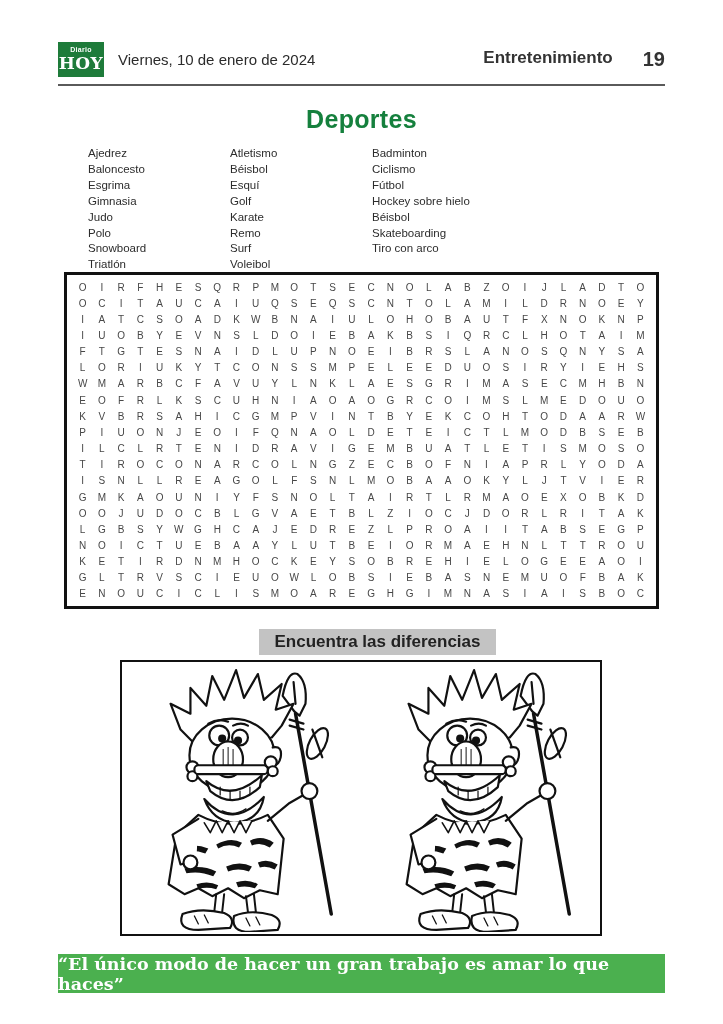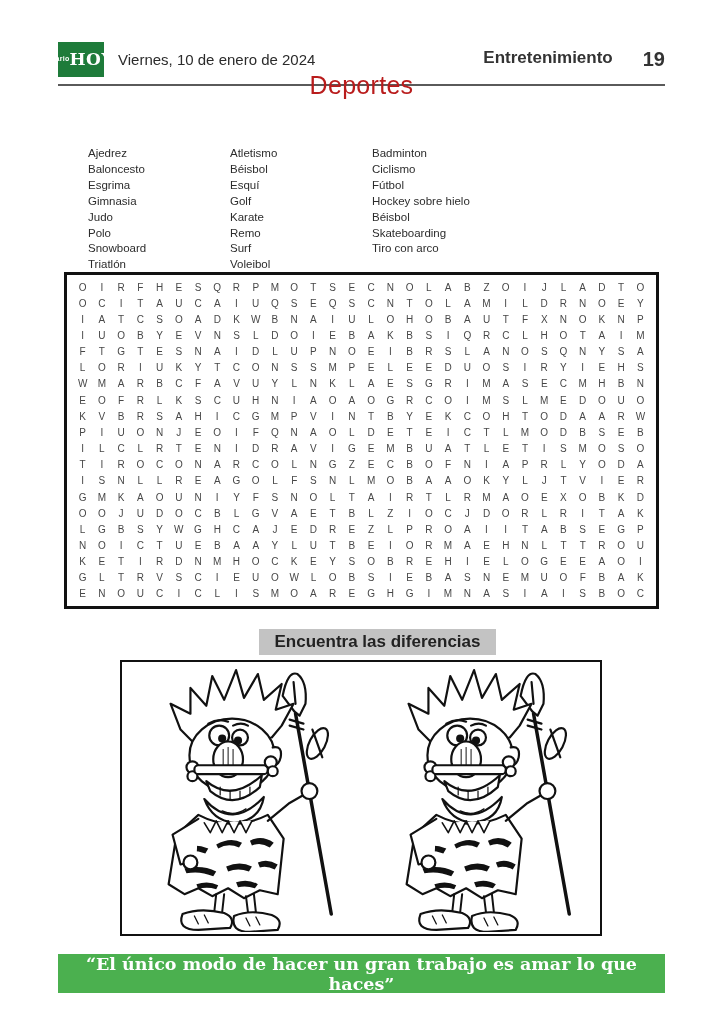--- a/index.html
+++ b/index.html
@@ -6,32 +6,32 @@
   html,body { background:#e9e9e9; }
   .page {
     position:relative; width:723px; height:1024px; margin:0 auto;
     background:#ffffff; overflow:hidden;
     font-family:"Liberation Sans", sans-serif; color:#222;
   }
   
   .header { position:absolute; left:58px; top:40px; width:607px; height:38px;
     display:flex; align-items:center; }
   .logo { width:46px; height:35px; background:var(--logo-green,#1e7b3a);
-    display:flex; flex-direction:row; align-items:center; justify-content:center;
+    display:flex; flex-direction:column; align-items:center; justify-content:center;
     color:#fff; }
   .logo .logo-top { font-size:7px; font-weight:bold; letter-spacing:.3px; line-height:8px; }
   .logo .logo-main { font-family:"DejaVu Serif", serif; font-weight:bold; font-size:17px; line-height:18px; letter-spacing:.5px; }
   .date { margin-left:14px; font-size:15px; color:#2b2b2b; }
   .header-right { margin-left:auto; display:flex; gap:30px; }
   .section { font-size:17px; font-weight:bold; color:#333; }
   .pagenum { font-size:20px; font-weight:bold; color:#333; }
   .rule { position:absolute; left:58px; top:84px; width:607px; height:2px; background:#5a5a5a; }
   
-  .title { position:absolute; left:0; top:71px; width:723px; text-align:center;
-    font-size:25px; font-weight:normal; color:#b91c1c; letter-spacing:.3px; }
+  .title { position:absolute; left:0; top:105px; width:723px; text-align:center;
+    font-size:25px; font-weight:bold; color:#15803d; letter-spacing:.3px; }
   
   .word-list { position:absolute; left:88px; top:146px; width:580px;
     display:grid; grid-template-columns:142px 142px 142px 154px; }
   .word-list ul { list-style:none; }
   .word-list li { font-size:11.5px; line-height:15.9px; color:#2c2c2c; }
   
   .grid-box { position:absolute; left:64px; top:272px; width:595px; height:337px;
     border:3px solid #111; background:#fff; padding:4px 6px; }
   .grid { display:grid; width:100%; height:100%;
     grid-template-columns:repeat(30,1fr); grid-auto-rows:1fr; }
@@ -40,21 +40,21 @@
   
   .diff-heading-wrap { position:absolute; left:16px; top:629px; width:723px; text-align:center; }
   .diff-heading { display:inline-block; background:var(--heading-bg,#c3c3c3);
     color:#222; font-size:17px; font-weight:bold; padding:3px 16px; }
   .cartoon-box { position:absolute; left:120px; top:660px; width:482px; height:276px;
     border:2px solid #111; background:#fff; display:flex; align-items:center; justify-content:center; }
   .cartoon-box svg { display:block; }
   
   .banner { position:absolute; left:58px; top:954px; width:607px; height:39px;
     background:var(--banner-green,#4bb04f); display:flex; align-items:center; justify-content:center; }
-  .banner span { color:#fff; font-family:"DejaVu Serif", serif; font-weight:bold; font-size:17.5px;text-align:center; }
+  .banner span { color:#fff; font-family:"DejaVu Serif", serif; font-weight:bold; font-size:17.5px; }
 </style>
 </head>
 <body>
 
 <div class="page">
 
   <div class="header">
     <div class="logo">
       <span class="logo-top">Diario</span>
       <span class="logo-main">HOY</span>

